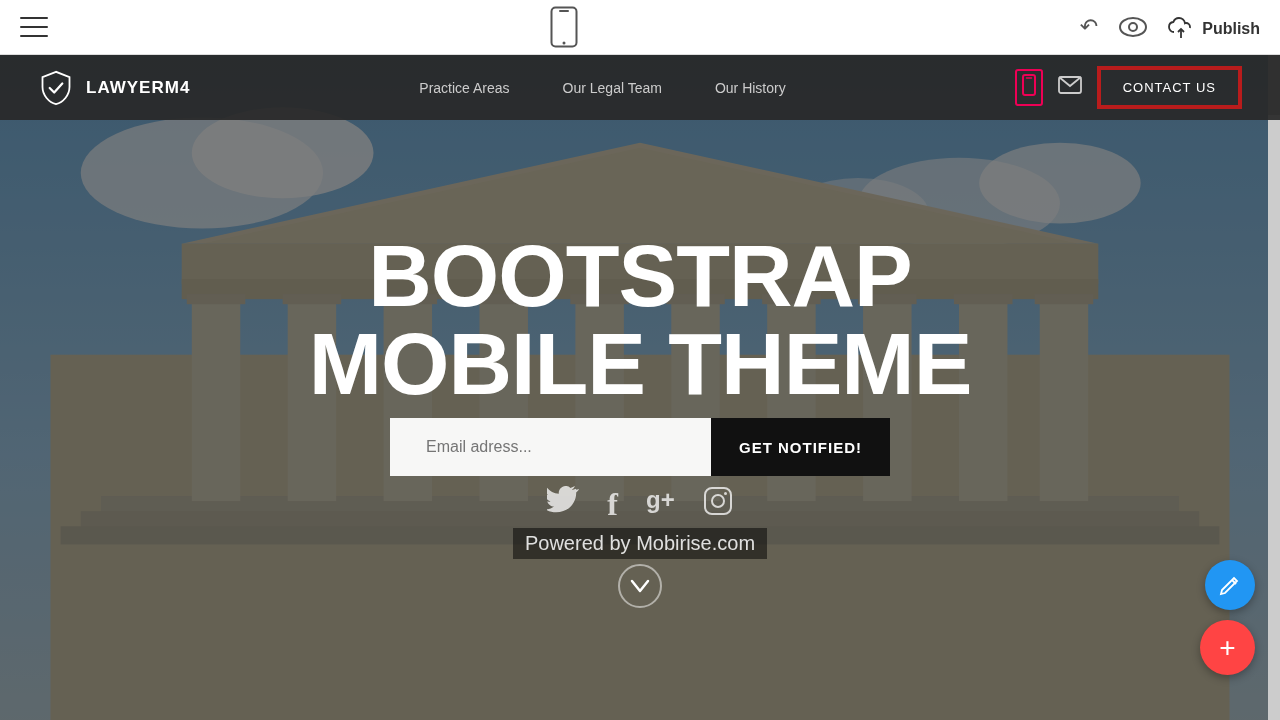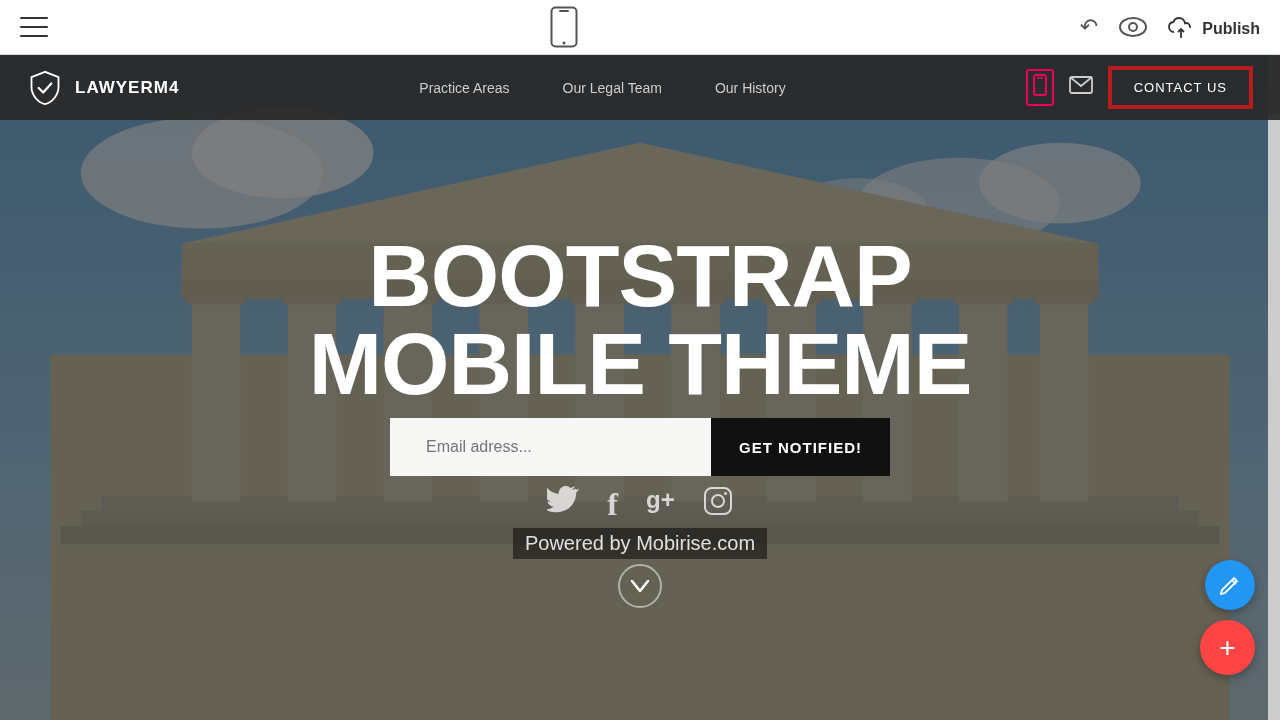--- a/index.html
+++ b/index.html
@@ -38,21 +38,21 @@
 
     
     .navbar {
       position: absolute;
       top: 0; left: 0; right: 0;
       height: 65px;
       background: rgba(40, 40, 40, 0.92);
       display: flex;
       align-items: center;
       justify-content: space-between;
-      padding: 0 27px;
+      padding: 0 38px;
       z-index: 100;
     }
     .navbar-brand { display: flex; align-items: center; gap: 12px; color: #fff; font-size: 17px; font-weight: 700; letter-spacing: 1px; }
     .shield-icon { width: 36px; height: 36px; }
     .navbar-links { display: flex; align-items: center; gap: 53px; }
     .navbar-link { color: #ccc; text-decoration: none; font-size: 14px; font-weight: 500; }
     .navbar-icons { display: flex; align-items: center; gap: 15px; }
     .nav-phone-icon { color: #e05; font-size: 18px; border: 2px solid #e05; padding: 3px 5px; border-radius: 3px; }
     .nav-mail-icon { color: #ccc; font-size: 20px; }
     .contact-btn {

